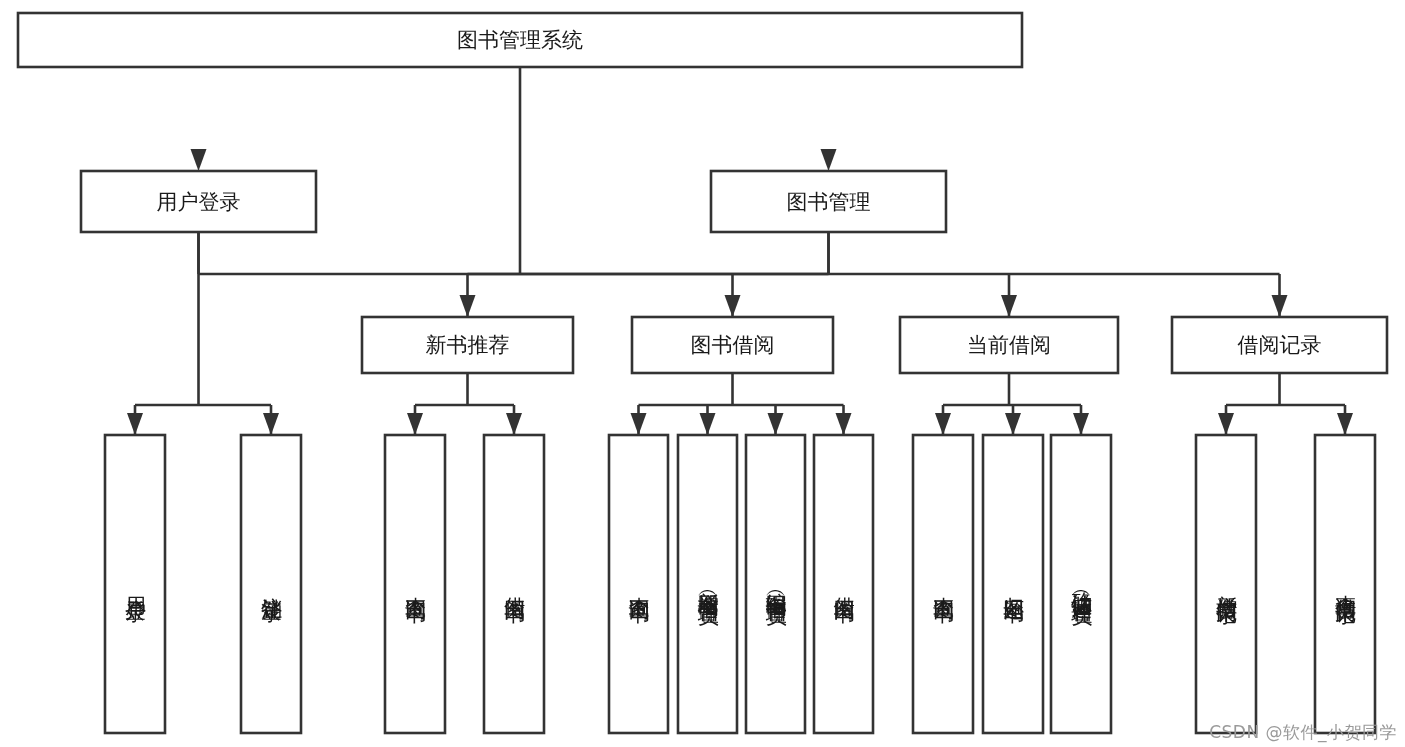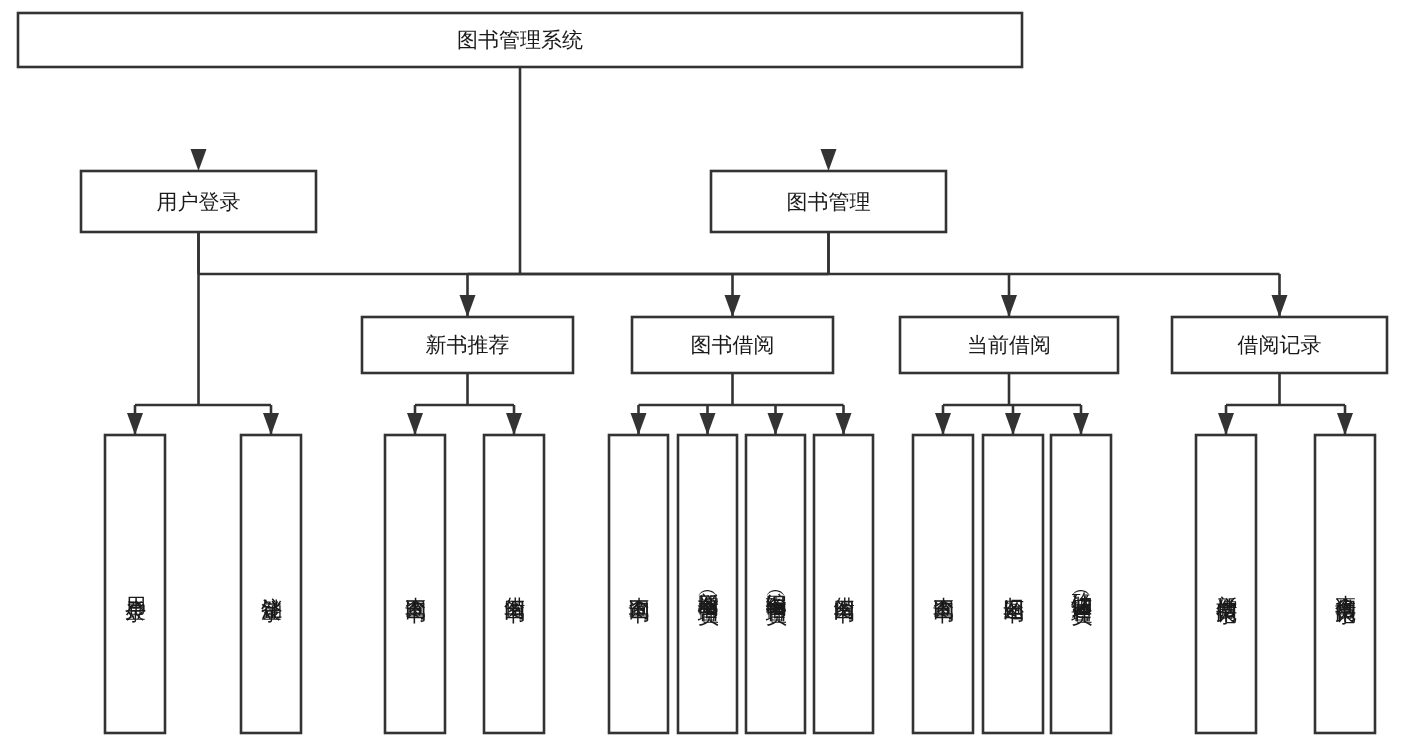--- a/index.html
+++ b/index.html
@@ -176,13 +176,14 @@
       <div class="node-label-v" style="left: 609px; top: 435px; width: 59px; height: 298px;">查询图书</div>
       <div class="node-label-v" style="left: 678px; top: 435px; width: 59px; height: 298px;">新增图书（管理员）</div>
       <div class="node-label-v" style="left: 746px; top: 435px; width: 59px; height: 298px;">编辑图书（管理员）</div>
       <div class="node-label-v" style="left: 814px; top: 435px; width: 59px; height: 298px;">借阅图书</div>
       <div class="node-label-v" style="left: 913px; top: 435px; width: 60px; height: 298px;">查询图书</div>
       <div class="node-label-v" style="left: 983px; top: 435px; width: 60px; height: 298px;">归还图书</div>
       <div class="node-label-v" style="left: 1051px; top: 435px; width: 60px; height: 298px;">确认归还（管理员）</div>
       <div class="node-label-v" style="left: 1196px; top: 435px; width: 60px; height: 298px;">新增借阅记录</div>
       <div class="node-label-v" style="left: 1315px; top: 435px; width: 60px; height: 298px;">查询借阅记录</div>
     </div>
+  <div class="watermark">CSDN @软件_小贺同学</div>
 </div>
 
 </body></html>

